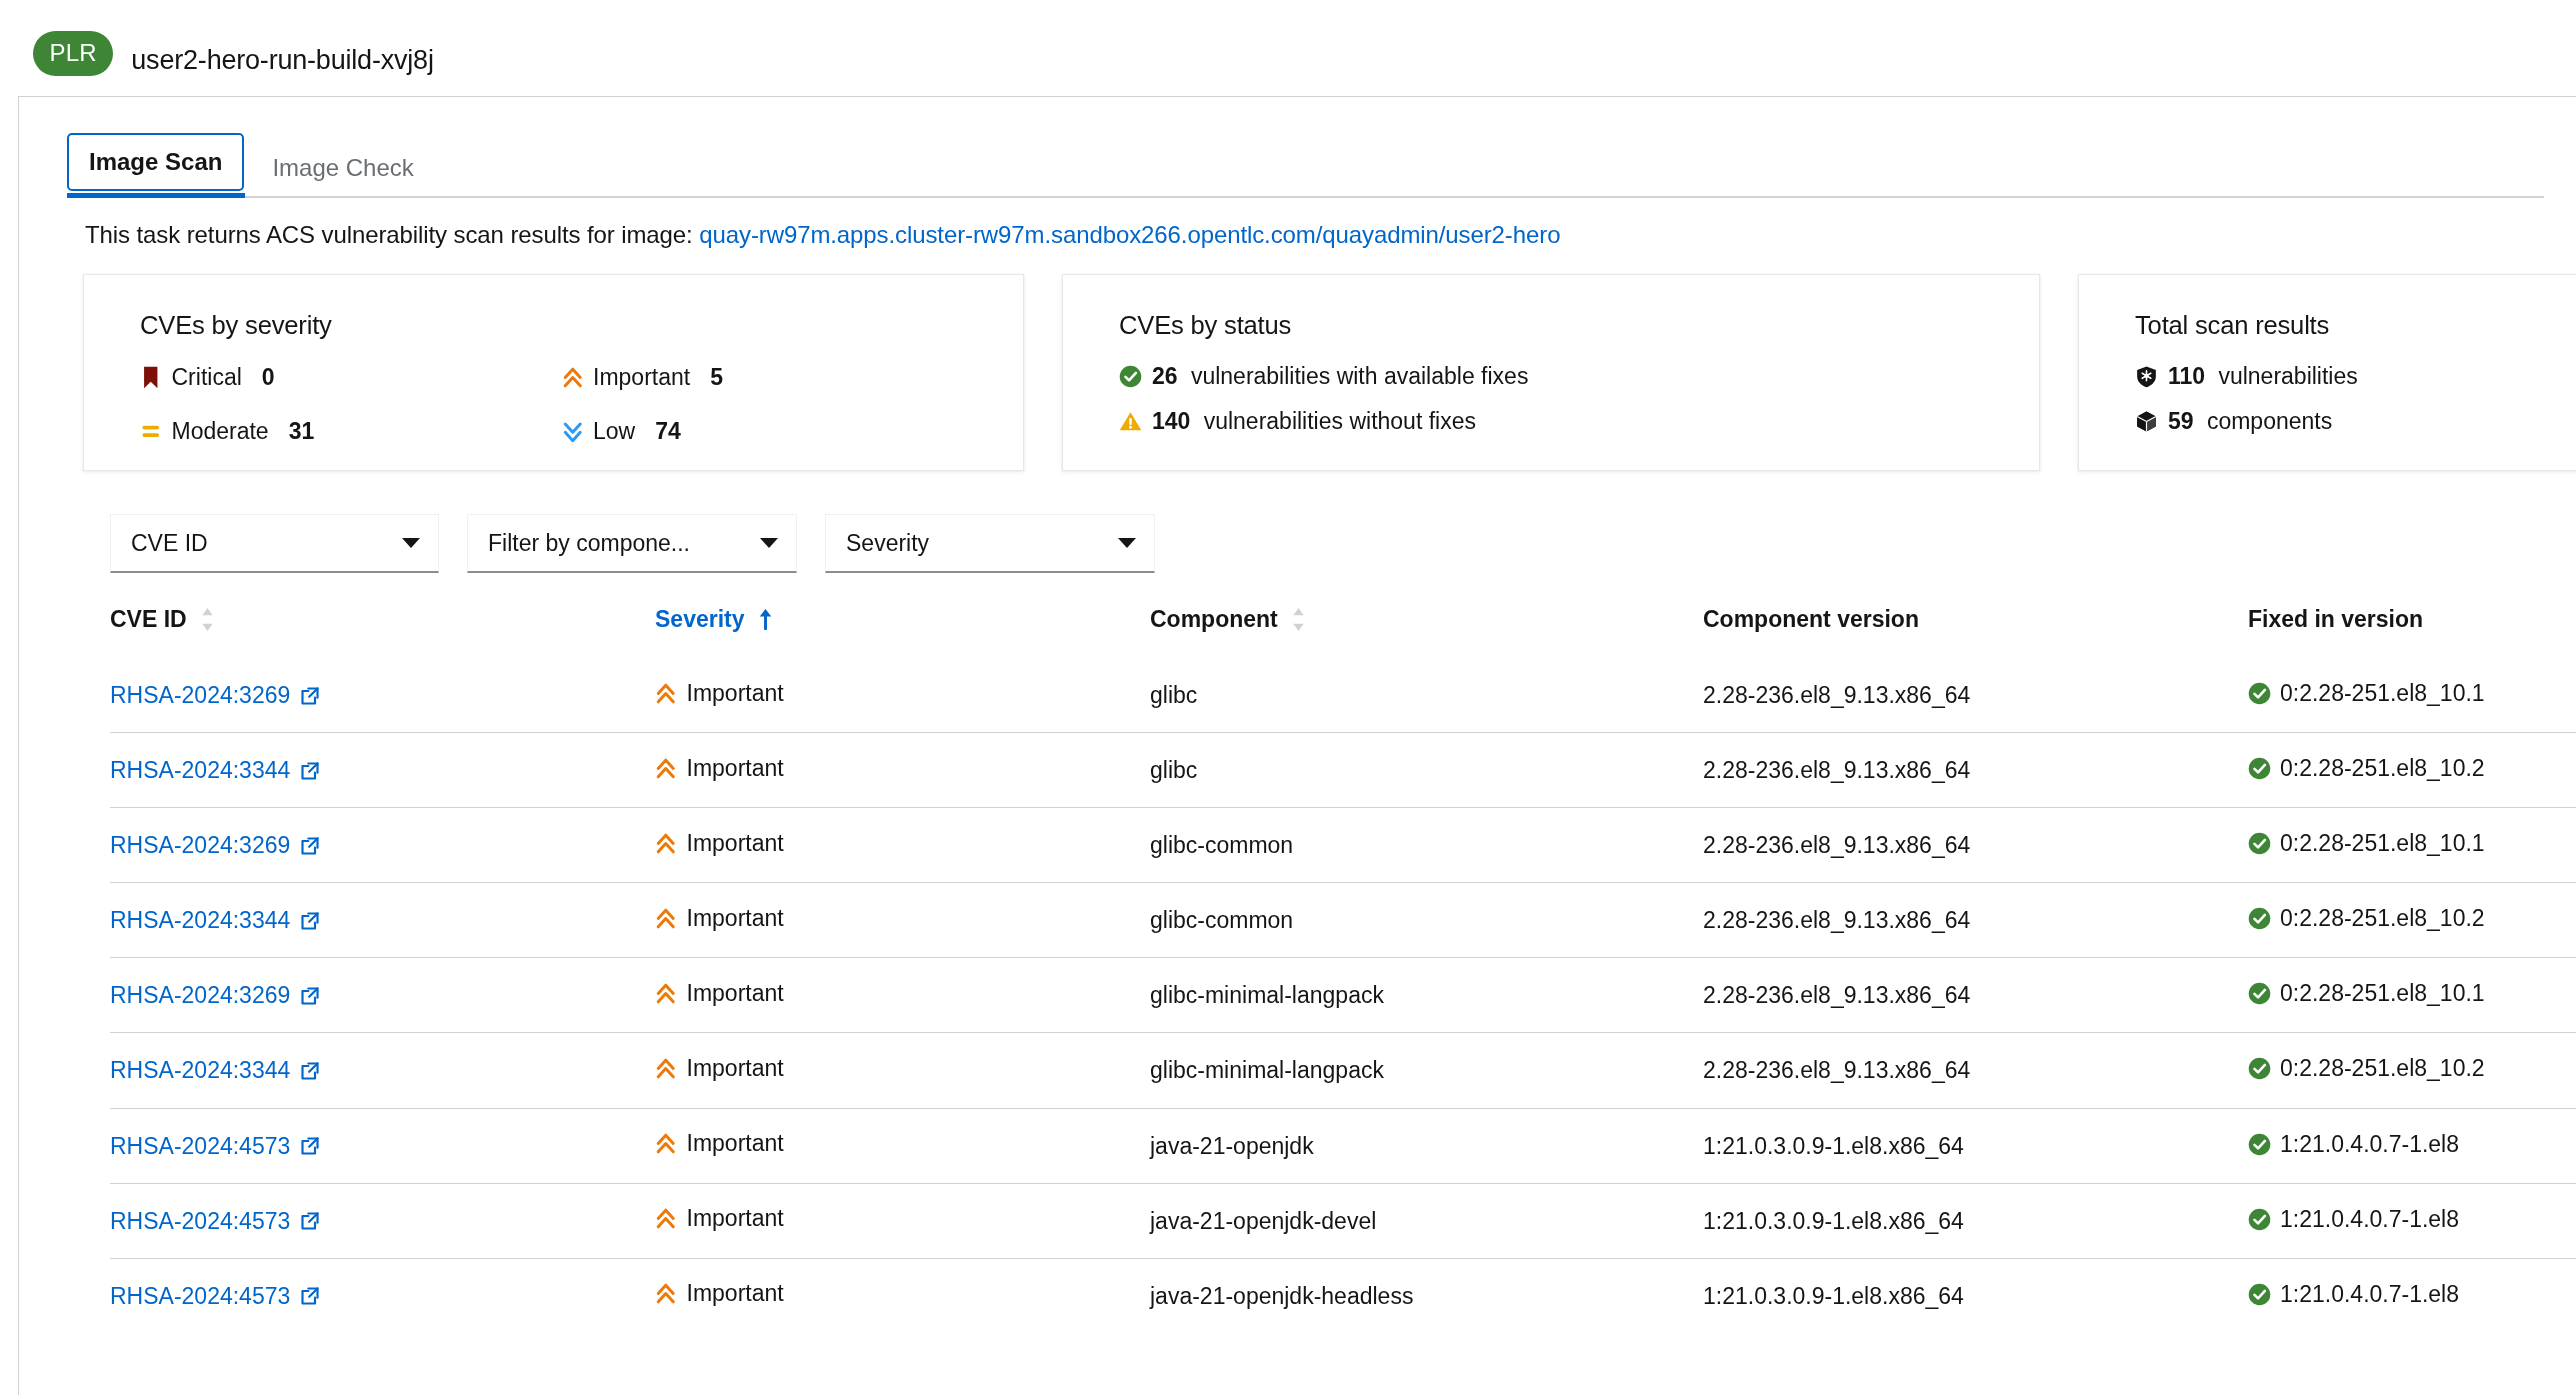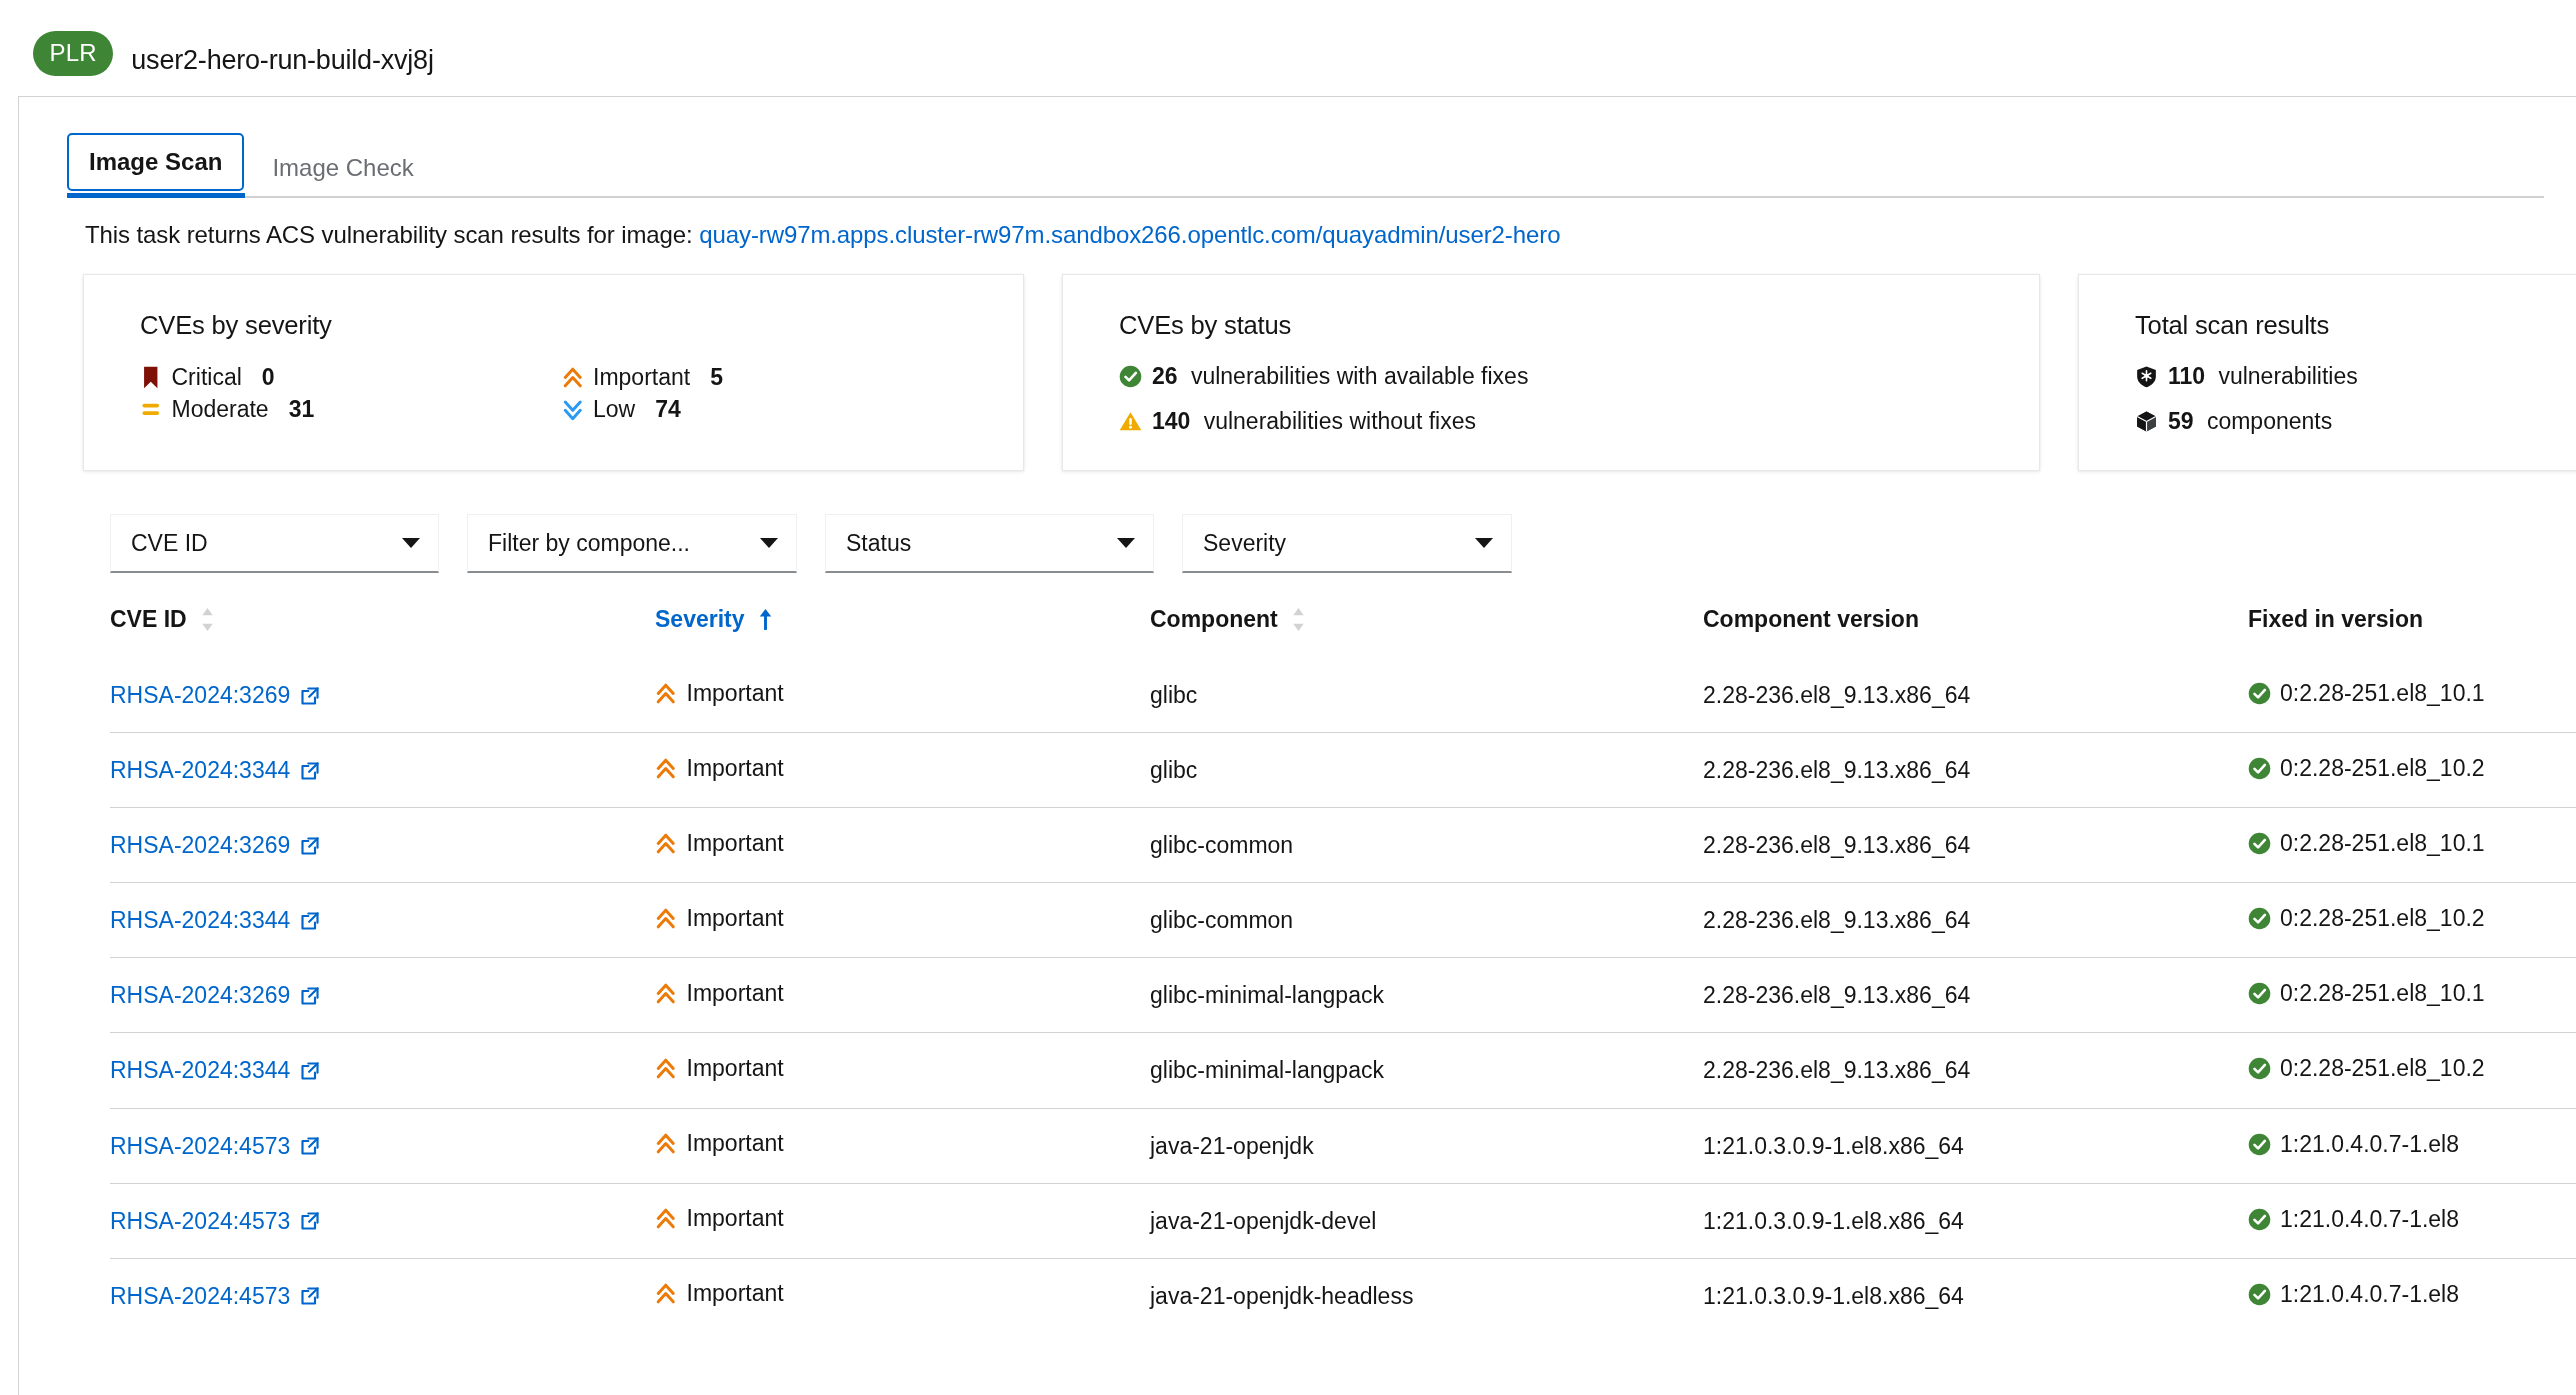--- a/index.html
+++ b/index.html
@@ -168,21 +168,21 @@
   .card-tot  { width: 578px; }
   .card-title {
     font-size: 25.6px;
     color: #151515;
     margin-bottom: 25px;
     letter-spacing: -0.2px;
   }
   .sev-grid {
     display: grid;
     grid-template-columns: 1fr 1fr;
-    row-gap: 7px;
+    row-gap: 29px;
   }
   .sev-item, .stat-item, .tot-item {
     display: flex;
     align-items: center;
     gap: 10px;
     font-size: 23px;
     color: #151515;
     line-height: 1;
   }
   .stat-item, .tot-item { margin-bottom: 21.5px; }
@@ -407,24 +407,20 @@
 
   </div>
 
   <div class="filters">
     <button class="select sel-cve">
       <span>CVE ID</span>
       <span class="caret"></span>
     </button>
     <button class="select sel-comp">
       <span>Filter by compone...</span>
-      <span class="caret"></span>
-    </button>
-    <button class="select sel-stat">
-      <span>Status</span>
       <span class="caret"></span>
     </button>
     <button class="select sel-sev">
       <span>Severity</span>
       <span class="caret"></span>
     </button>
   </div>
 
   <table class="tbl">
     <colgroup>

